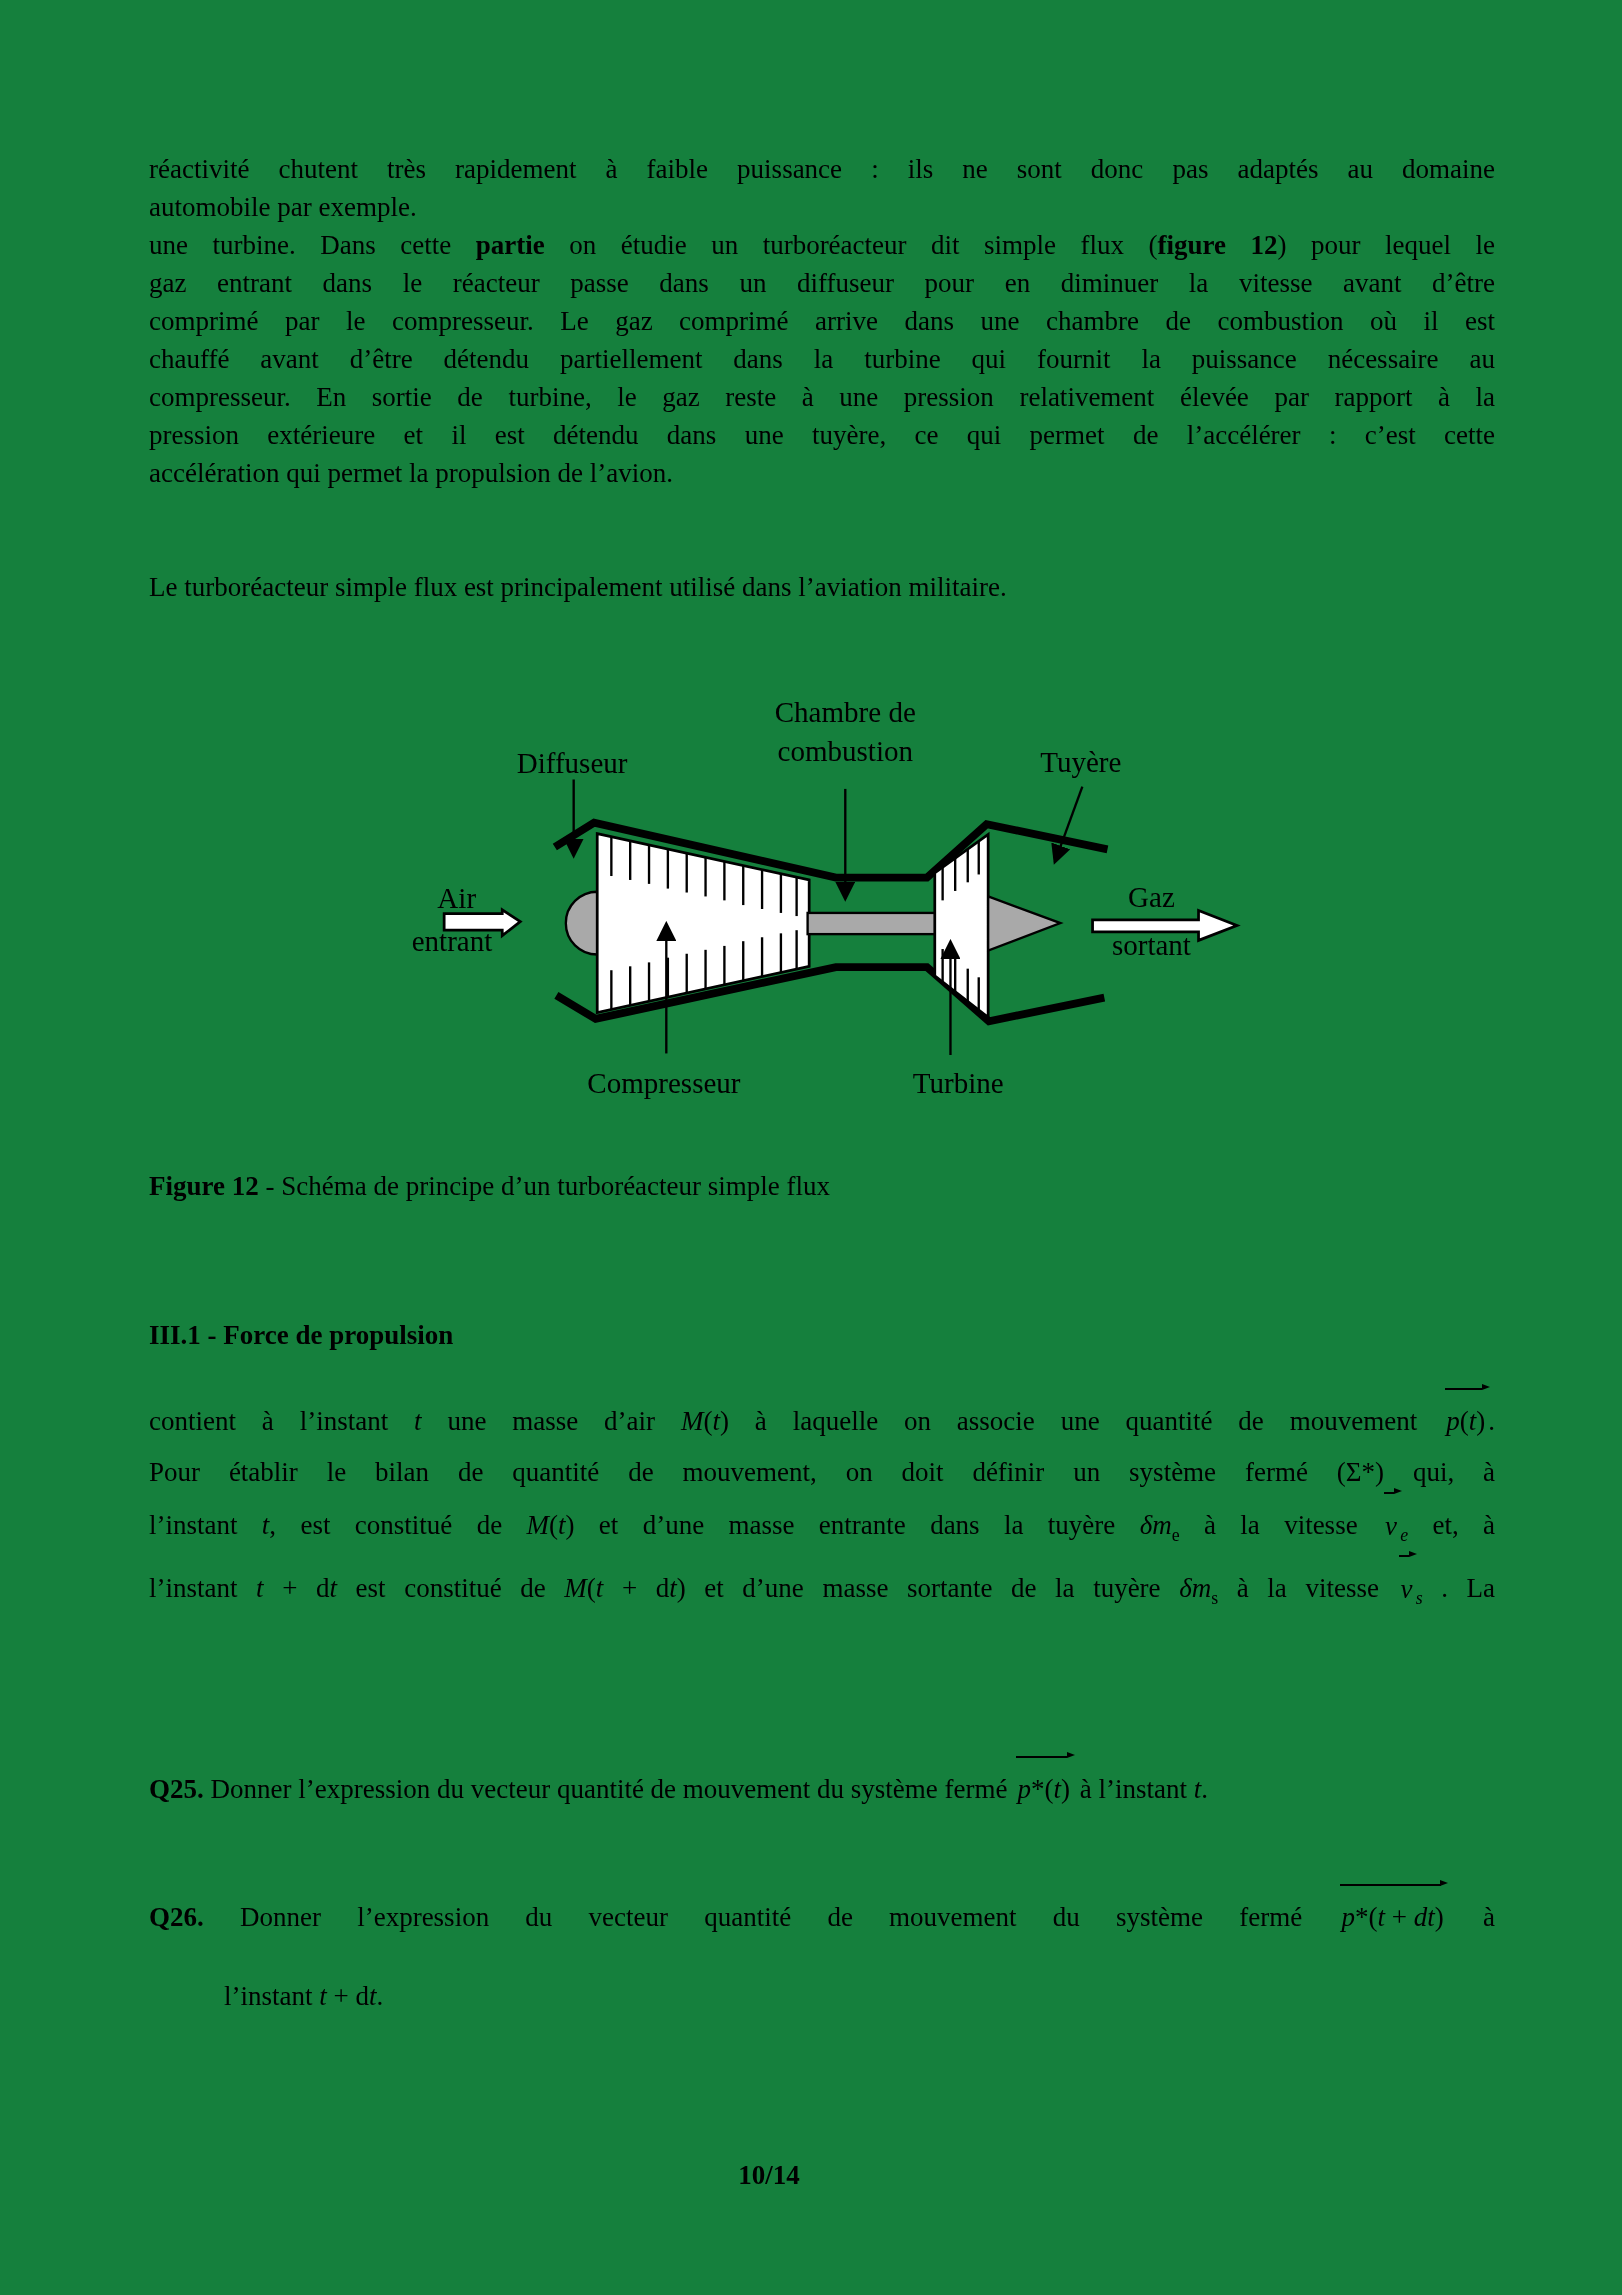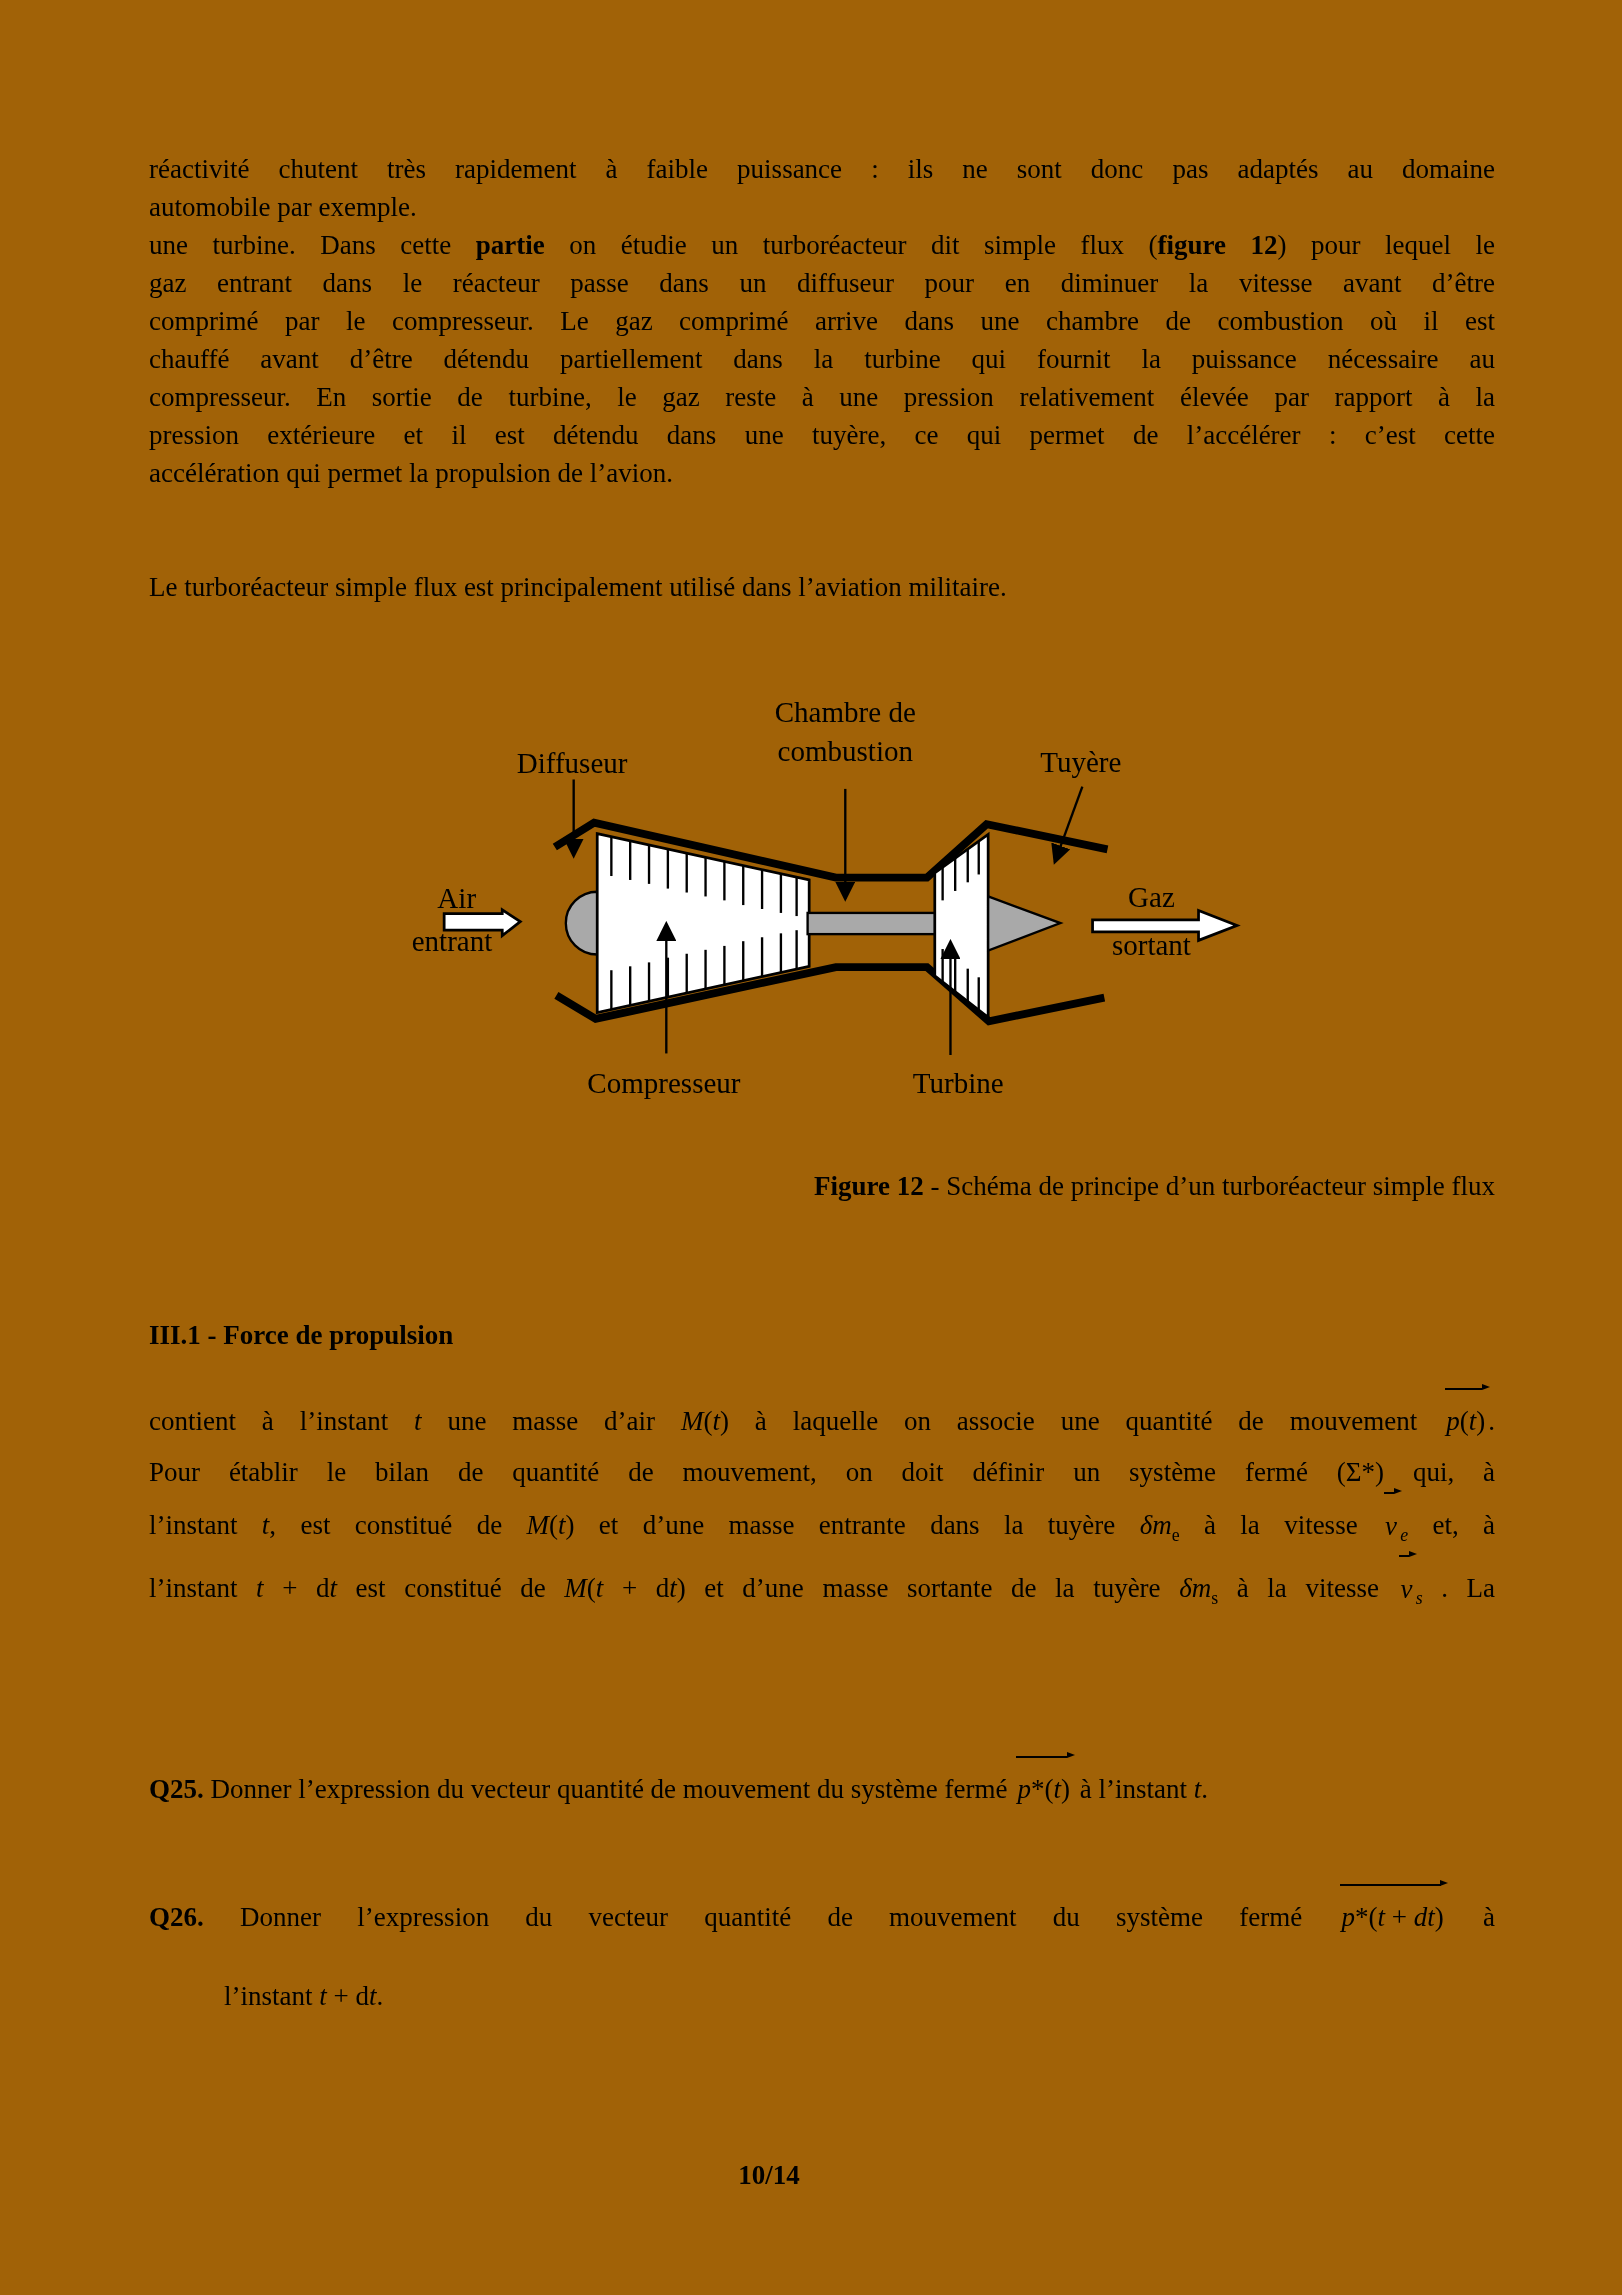--- a/index.html
+++ b/index.html
@@ -1,25 +1,25 @@
 <!DOCTYPE html>
 <html style="font-size:12.6px"><head>
 <meta charset="utf-8">
 <style>
   html,body{margin:0;padding:0;background:#ffffff;}
   body{width:1623px;height:2295px;position:relative;
        font-family:"Liberation Serif","DejaVu Serif",serif;color:#000;}
-  .page{position:absolute;left:0;top:0;width:1623px;height:2295px;background:#a16207;}
+  .page{position:absolute;left:0;top:0;width:1623px;height:2295px;background:#15803d;}
   .tblock{position:absolute;left:149px;width:1346px;font-size:27px;line-height:38px;}
   .p3{line-height:51px;}
   .jline{text-align:justify;text-align-last:justify;white-space:normal;}
   .jline.jend{text-align-last:left;}
   .jline.l2{margin-left:75px;margin-top:27.5px;font-family:Liberation Serif, serif;}
   .b{font-weight:bold;}
-  .caption{position:absolute;left:149px;width:1346px;font-size:27px;line-height:38px;text-align:right;}
+  .caption{position:absolute;left:149px;width:1346px;font-size:27px;line-height:38px;text-align:left;}
   .footer{position:absolute;left:0;width:1538px;font-size:27px;line-height:38px;text-align:center;font-weight:bold;}
   sub{font-size:0.66em;}
   
   .vec{position:relative;display:inline-block;padding:2.4px 3.1px 0 3.1px;}
   .vec::before{content:"";position:absolute;left:1.6px;right:6.3px;top:-6.3px;border-top:2px solid #000;}
   .vec::after{content:"";position:absolute;right:-1.6px;top:-10.2px;
               border-left:8.6px solid #000;border-top:3.9px solid transparent;border-bottom:3.9px solid transparent;}
   .fig{position:absolute;left:385px;top:679px;}
   .fig text{font-family:"Liberation Serif","DejaVu Serif",serif;font-size:37px;fill:#000;}
 </style>

